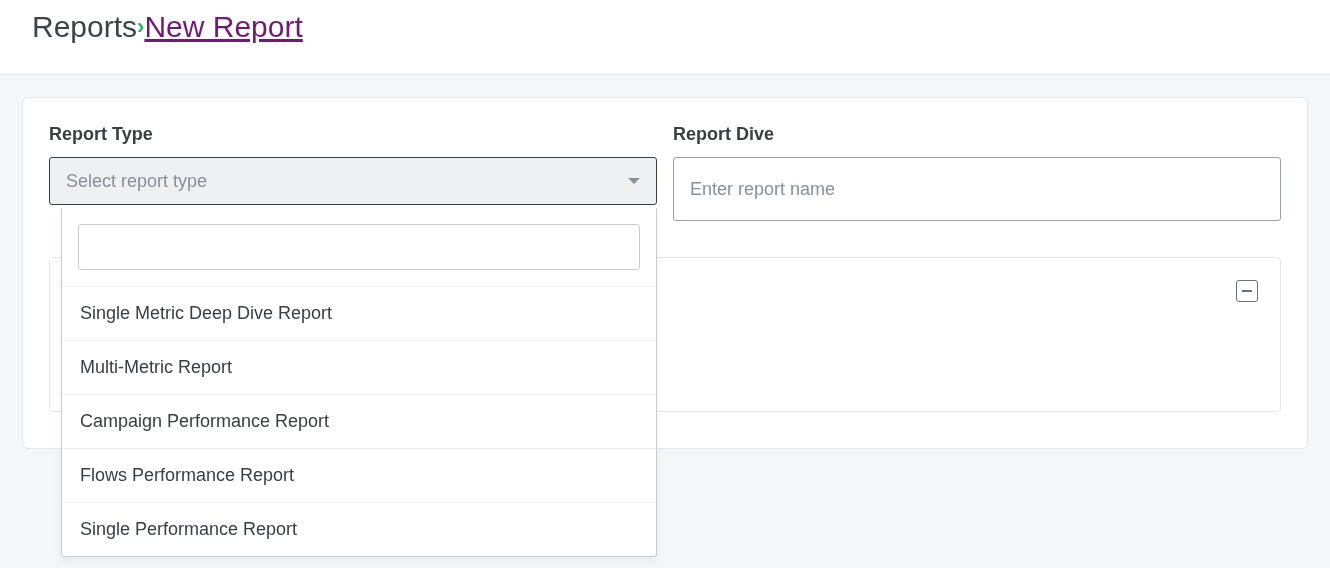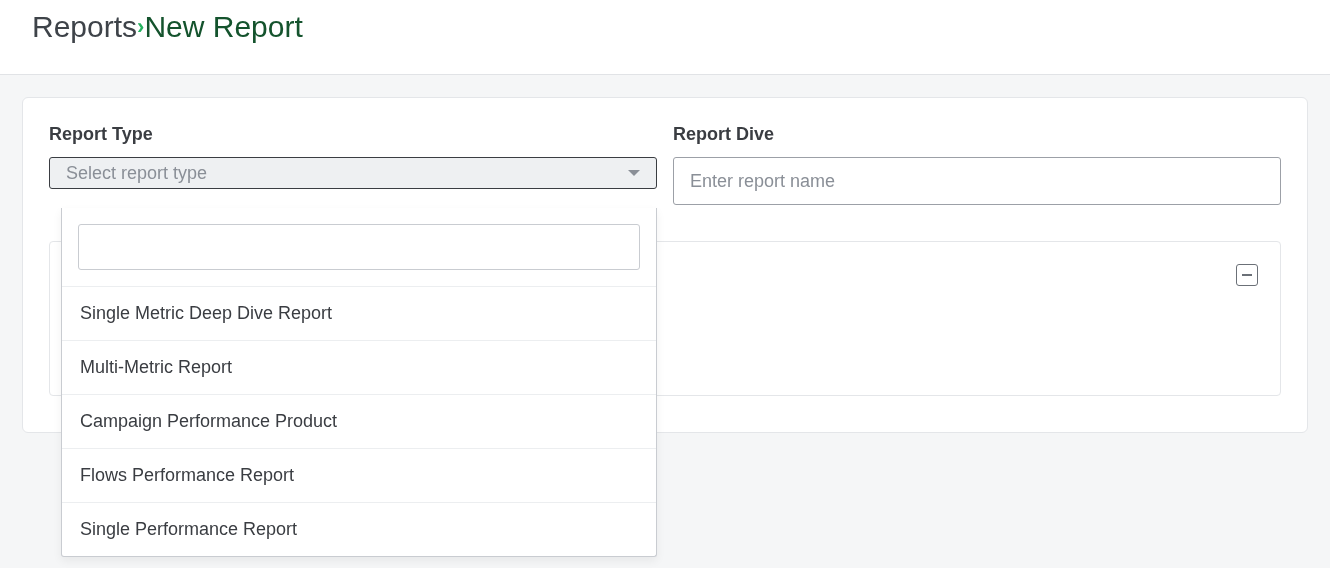--- a/index.html
+++ b/index.html
@@ -26,21 +26,22 @@
     }
     .breadcrumb-link {
       color: #3e4349;
     }
     .breadcrumb-sep {
       color: #25b35f;
       font-size: 22px;
       font-weight: 600;
     }
     .breadcrumb-current {
-      color: #14532d;
+      color: #701a75;
+      text-decoration: underline;
     }
     .page-body {
       background: #f5f6f7;
       border-top: 1px solid #e1e3e6;
       padding: 22px;
       min-height: 494px;
     }
     .card {
       background: #ffffff;
       border: 1px solid #e4e6e9;
@@ -58,21 +59,21 @@
     }
     .label {
       display: block;
       font-size: 18px;
       font-weight: 600;
       color: #3a3d42;
       margin-bottom: 12px;
     }
     .select-trigger {
       width: 100%;
-      height: 32px;
+      height: 48px;
       border: 1px solid #3a3d42;
       border-radius: 3px;
       background: #eef0f2;
       padding: 0 16px;
       font-size: 18px;
       color: #8a8f97;
       display: flex;
       align-items: center;
       justify-content: space-between;
       cursor: pointer;
@@ -114,21 +115,21 @@
     }
     .dropdown-item {
       padding: 16px 18px;
       font-size: 18px;
       color: #3a3d42;
       border-top: 1px solid #eceef0;
       cursor: pointer;
     }
     .text-input {
       width: 100%;
-      height: 48px;
+      height: 64px;
       border: 1px solid #9ca0a7;
       border-radius: 3px;
       padding: 0 16px;
       font-size: 18px;
       color: #3a3d42;
       outline: none;
     }
     .text-input::placeholder {
       color: #8a8f97;
     }
@@ -196,21 +197,21 @@
           <span class="caret"></span>
         </div>
 
         <div class="dropdown">
           <div class="dropdown-search-wrap">
             <input type="text" class="dropdown-search" autofocus="" value="" style="">
           </div>
           <ul class="dropdown-list">
             <li class="dropdown-item">Single Metric Deep Dive Report</li>
             <li class="dropdown-item">Multi-Metric Report</li>
-            <li class="dropdown-item">Campaign Performance Product</li>
+            <li class="dropdown-item">Campaign Performance Report</li>
             <li class="dropdown-item">Flows Performance Report</li>
             <li class="dropdown-item">Single Performance Report</li>
           </ul>
         </div>
       </div>
 
       <div class="form-col">
         <label class="label">Report Dive</label>
         <input type="text" class="text-input" placeholder="Enter report name" style="">
       </div>

